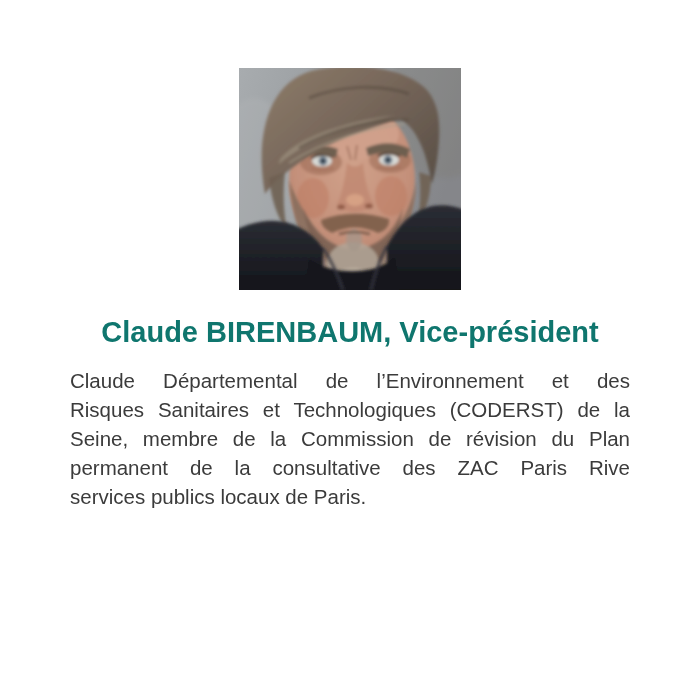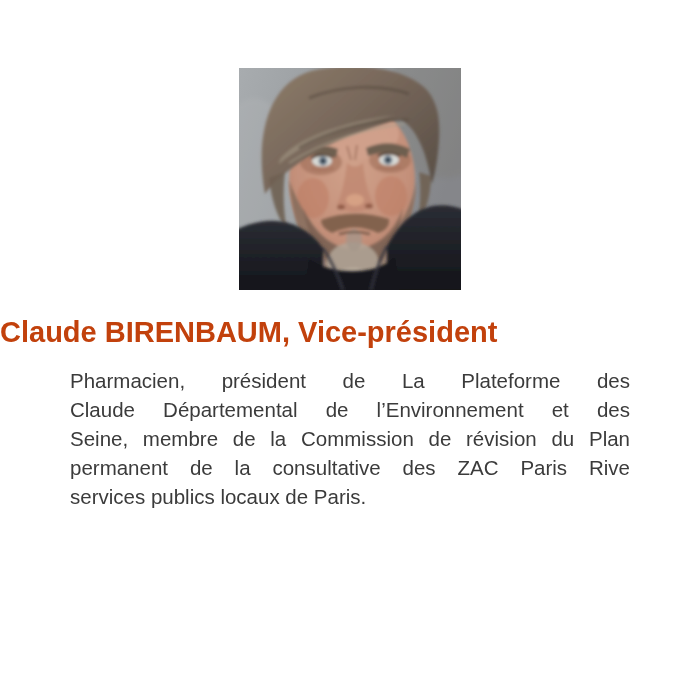--- a/index.html
+++ b/index.html
@@ -19,24 +19,25 @@
     height: 222px;
     margin: 68px auto 0 auto;
     overflow: hidden;
   }
   .photo-wrap svg {
     display: block;
   }
   .profile-title {
     margin: 25px 0 11px 0;
     padding: 0;
+    text-align: center;
     font-size: 29px;
     line-height: 35px;
     font-weight: 700;
-    color: #c2410c;
+    color: #0f766e;
     letter-spacing: 0;
   }
   .bio {
     width: 560px;
     margin: 16px auto 0 auto;
     font-size: 20.5px;
     color: #3b3b3b;
   }
   .bio-line {
     height: 29px;
@@ -158,20 +159,20 @@
         <path d="M70,190 C90,208 140,208 156,188 L160,226 L66,226 Z" fill="#15161b"></path>
         <path d="M84,180 Q95,196 104,222" stroke="#34363e" stroke-width="3" fill="none" opacity="0.8"></path>
         <path d="M148,178 Q138,196 132,222" stroke="#34363e" stroke-width="3" fill="none" opacity="0.8"></path>
       </g>
     </svg>
   </div>
 
   <h1 class="profile-title">Claude BIRENBAUM, Vice-président</h1>
 
   <div class="bio">
-      <div class="bio-line">Pharmacien, président de La Plateforme des</div>
       <div class="bio-line">Claude Départemental de l’Environnement et des</div>
+      <div class="bio-line">Risques Sanitaires et Technologiques (CODERST) de la</div>
       <div class="bio-line">Seine, membre de la Commission de révision du Plan</div>
       <div class="bio-line">permanent de la consultative des ZAC Paris Rive</div>
       <div class="bio-line last">services publics locaux de Paris.</div>
     </div>
 
 </div>
 
 </body></html>

